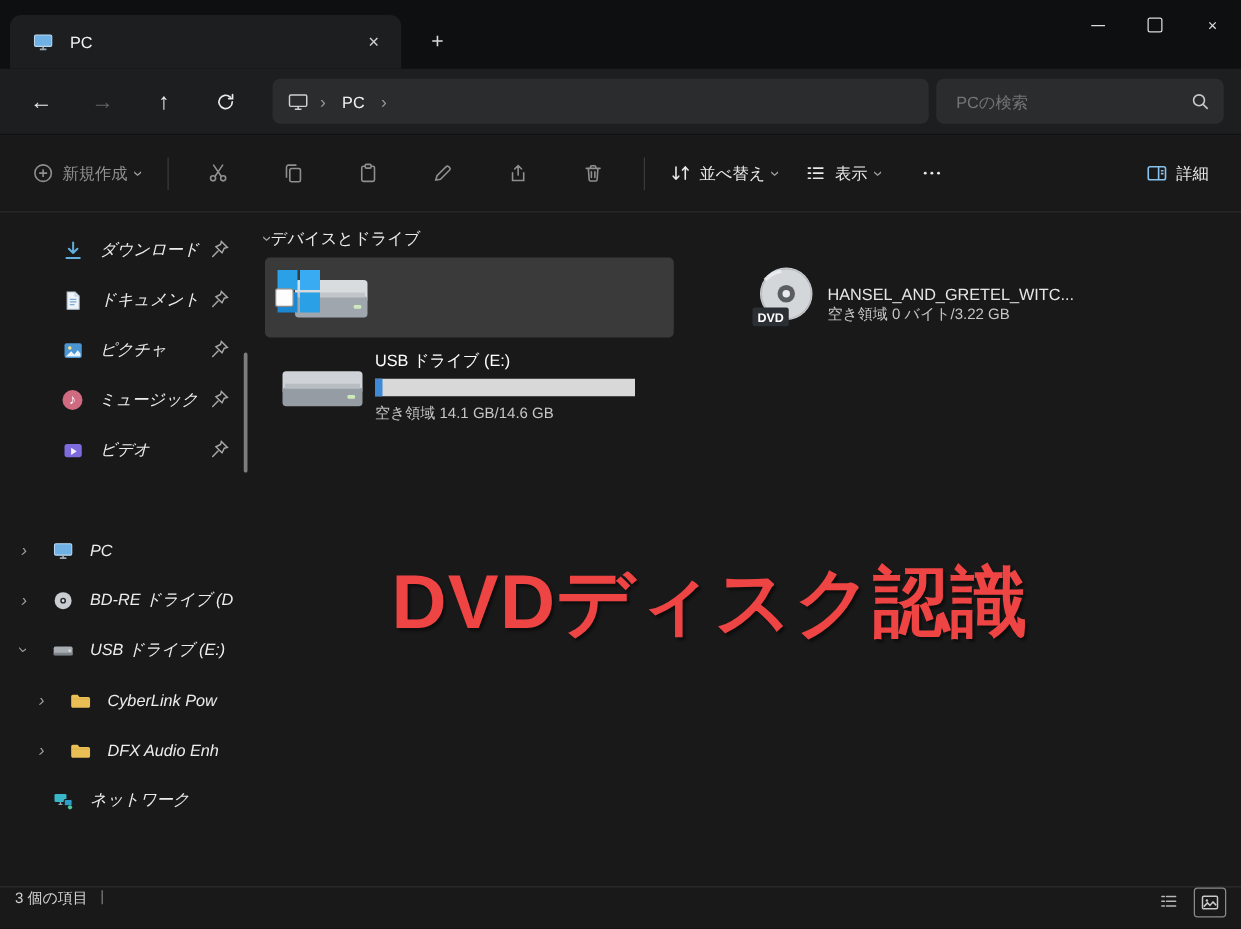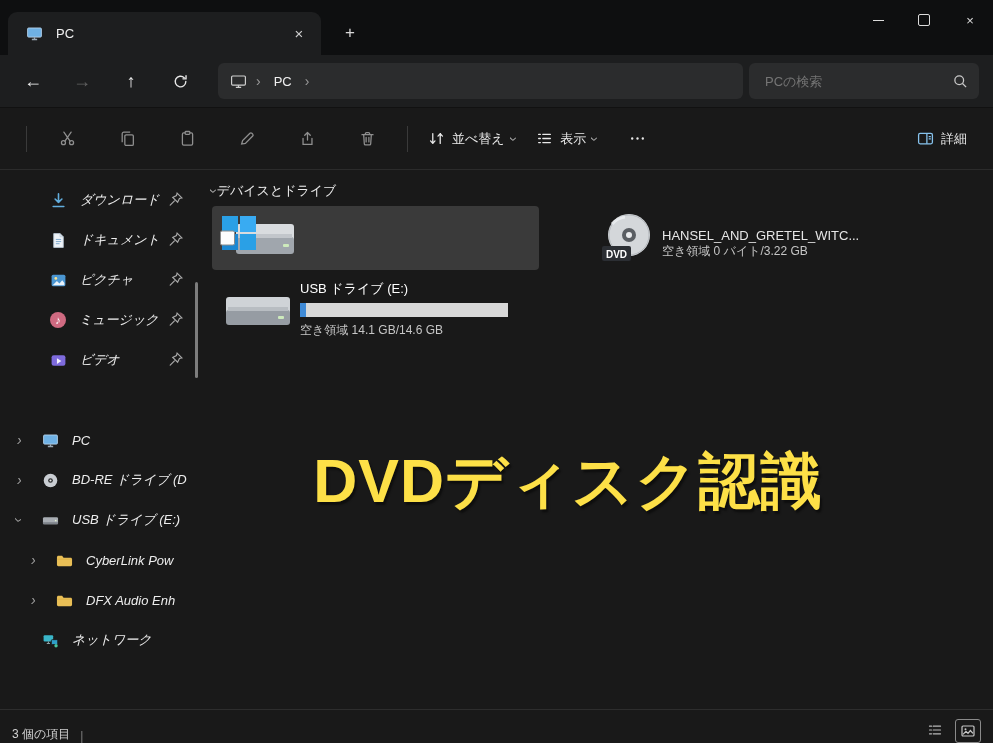--- a/index.html
+++ b/index.html
@@ -63,21 +63,21 @@
   .tile-text{flex:1;min-width:0;}
   .tile-name{font-size:13px;color:#fff;white-space:nowrap;overflow:hidden;}
   .tile-sub{font-size:13px;color:#e6e6e6;white-space:nowrap;overflow:hidden;margin-top:12px;}
   .bar{width:208px;height:14px;background:#d8d8d8;margin:5px 0;position:relative;}
   .bar-fill{position:absolute;left:0;top:0;bottom:0;background:#3f8ad6;}
   .free{font-size:12px;color:#c6c6c6;white-space:nowrap;}
   .tile-d{width:300px;margin-left:35px;}
   .overlay{position:absolute;left:368px;top:312px;transform:translate(-50%,-50%);font-size:61px;font-weight:700;white-space:nowrap;letter-spacing:1px;text-shadow:2px 3px 2px rgba(0,0,0,.45);}
 
   
-  .statusbar{height:33px;background:#191919;border-top:1px solid #2d2d2d;display:flex;align-items:flex-end;padding:0 12px;font-size:12px;color:#d2d2d2;flex:none;}
+  .statusbar{height:33px;background:#191919;border-top:1px solid #2d2d2d;display:flex;align-items:flex-start;padding:0 12px;font-size:12px;color:#d2d2d2;flex:none;}
   .status-sep{margin-left:10px;color:#7e7e7e;}
   .status-views{margin-left:auto;display:flex;gap:8px;}
   .view-ic{width:24px;height:22px;display:flex;align-items:center;justify-content:center;border-radius:3px;}
   .view-ic.active{border:1px solid #8a8a8a;}
 </style>
 </head>
 <body>
 
 <div class="window">
 
@@ -124,20 +124,28 @@
     <div class="searchbox">
       <input type="text" placeholder="PCの検索" style="">
       <svg class="ic16 mag" viewBox="0 0 16 16" fill="none" stroke="#c9c9c9" stroke-width="1.2">
           <circle cx="6.8" cy="6.8" r="4.1"></circle>
           <path d="M9.9 9.9l3.4 3.4"></path>
         </svg>
     </div>
   </div>
 
   <div class="toolbar">
+    <div class="tool-btn dim">
+      <svg class="ic16" viewBox="0 0 16 16" fill="none" stroke="currentColor" stroke-width="1.2">
+          <circle cx="8" cy="8" r="6.2"></circle>
+          <path d="M8 5v6M5 8h6"></path>
+        </svg>
+      <span>新規作成</span>
+      <span class="chev rot">›</span>
+    </div>
 
     <div class="tool-sep"></div>
 
     <div class="icon-btn dim">
       <svg class="ic16" viewBox="0 0 16 16" fill="none" stroke="currentColor" stroke-width="1.2" stroke-linecap="round">
           <circle cx="4.2" cy="11.9" r="1.9"></circle>
           <circle cx="11.8" cy="11.9" r="1.9"></circle>
           <path d="M5.6 10.5L11.4 2M10.4 10.5L4.6 2"></path>
         </svg>
     </div>
@@ -378,21 +386,21 @@
           <div class="tile-text">
             <div class="tile-name">USB ドライブ (E:)</div>
             <div class="bar">
                 <div class="bar-fill" style="width: 3%;"></div>
               </div>
             <div class="free">空き領域 14.1 GB/14.6 GB</div>
           </div>
         </div>
       </div>
 
-      <div class="overlay" style="color: #fde047;">DVDディスク認識</div>
+      <div class="overlay" style="color: #ef4444;">DVDディスク認識</div>
     </div>
   </div>
 
   <div class="statusbar">
     <span>3 個の項目</span>
     <span class="status-sep">|</span>
     <div class="status-views">
       <div class="view-ic">
         <svg width="16" height="16" viewBox="0 0 16 16" fill="none" stroke="#b8b8b8" stroke-width="1.2" stroke-linecap="round">
             <path d="M2.5 4.2h2M6.2 4.2h7.3M2.5 8h2M6.2 8h7.3M2.5 11.8h2M6.2 11.8h7.3"></path>

